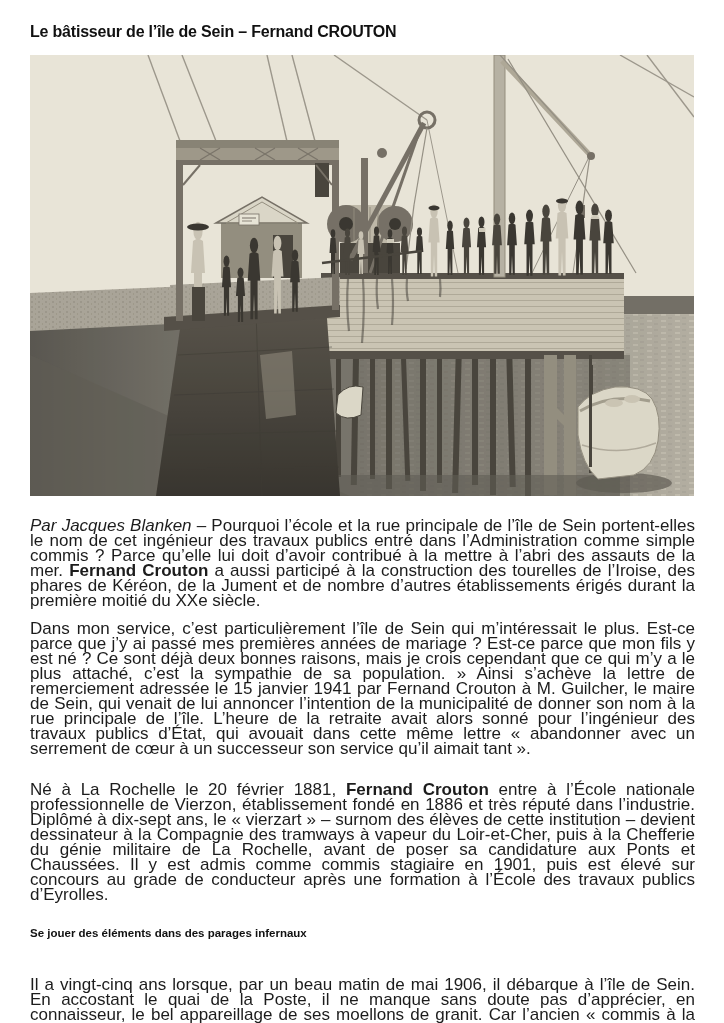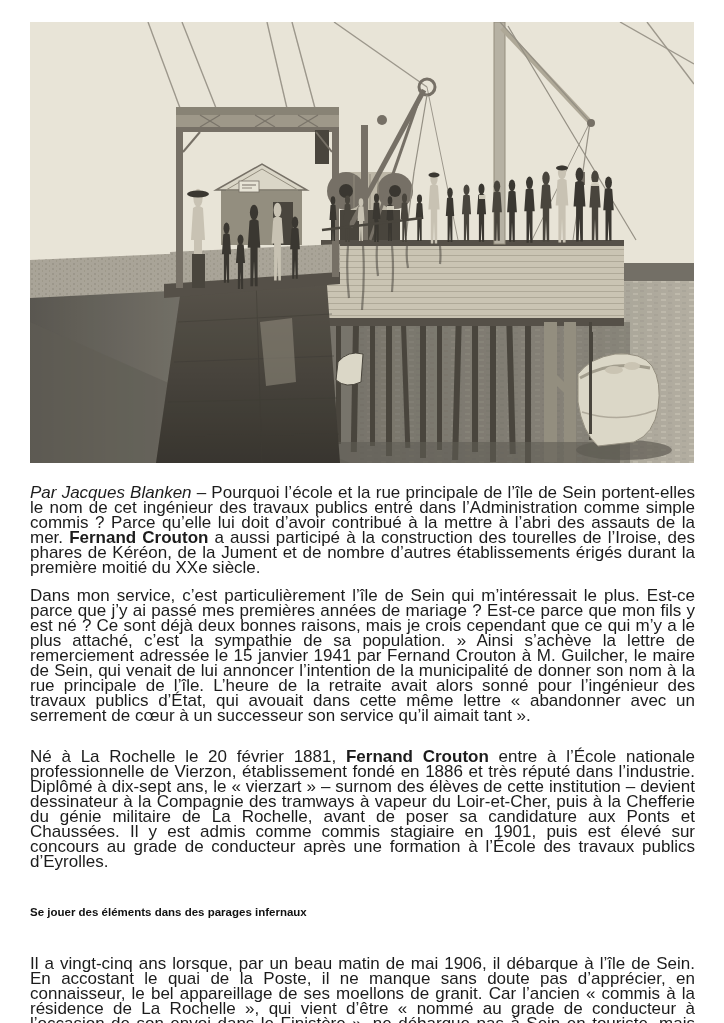--- a/index.html
+++ b/index.html
@@ -12,32 +12,33 @@
     font-size:16px;line-height:19px;font-weight:bold;margin:0 0 14px 0;
     letter-spacing:-0.2px;color:#111;
   }
   figure.photo{margin:0 0 22px 0;padding:0;width:664px;height:441px;}
   figure.photo svg{display:block;}
   p.body-text{
     font-size:17px;line-height:15px;text-align:justify;margin:0;
   }
   p.m1{margin-bottom:13px;}
   p.m2{margin-bottom:26px;}
-  p.m3{margin-bottom:36px;}
+  p.m3{margin-bottom:24px;}
   h2.section-heading{
     font-size:11.5px;line-height:15px;font-weight:bold;margin:0 0 36px 0;color:#111;
   }
   .run-italic{font-style:italic;}
   .run-bold{font-weight:bold;}
 </style>
 </head>
 <body>
 
 <div class="page">
 
+  <h1 class="doc-title">Le bâtisseur de l’île de Sein – Fernand CROUTON</h1>
 
   <figure class="photo">
     <svg width="664" height="441" viewBox="0 0 664 441">
       <defs>
         <symbol id="person" viewBox="0 0 20 50" preserveAspectRatio="none">
           <circle cx="10" cy="5" r="4.6"></circle>
           <path d="M5,10 Q10,8 15,10 L17,26 L14,26 L14,49 L11,49 L10,34 L9,49 L6,49 L6,26 L3,26 Z"></path>
         </symbol>
         <pattern id="planks" width="8" height="6" patternUnits="userSpaceOnUse">
           <rect width="8" height="6" fill="none"></rect>

